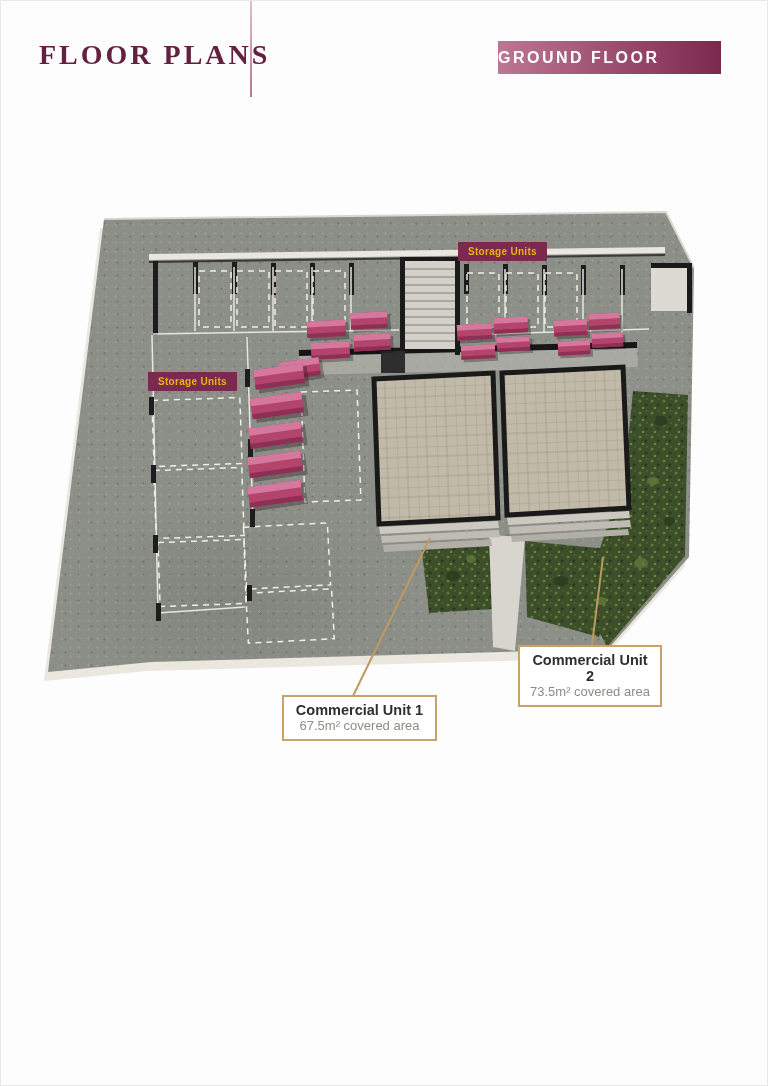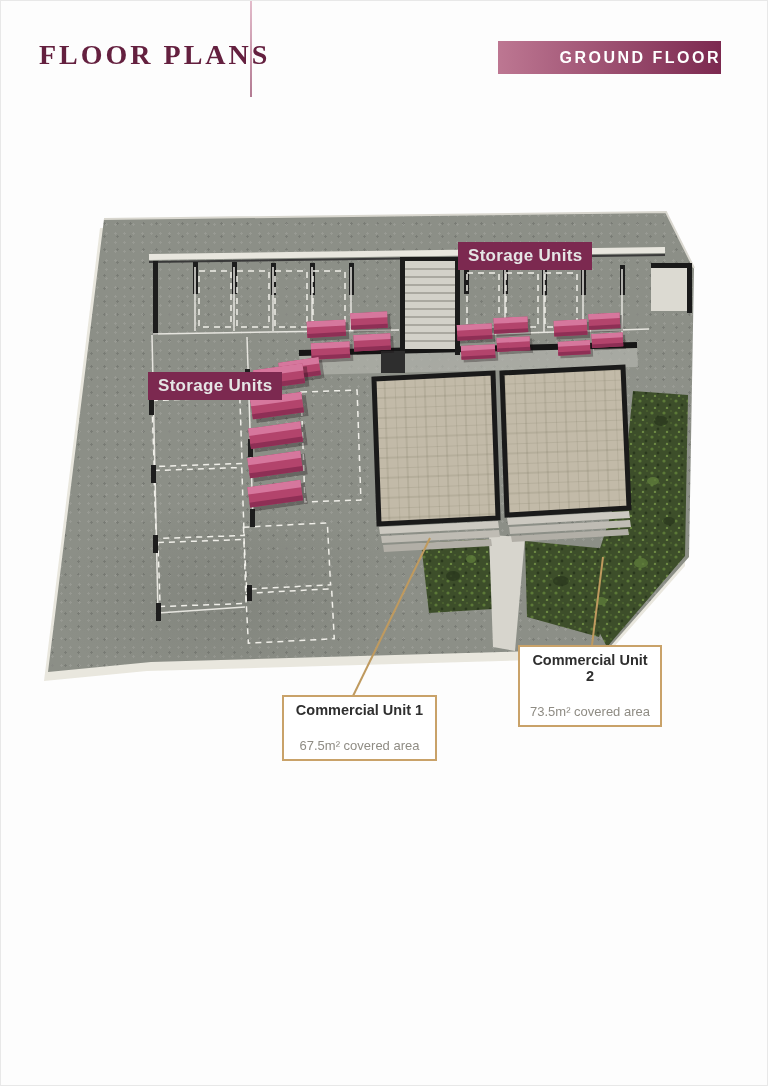--- a/index.html
+++ b/index.html
@@ -18,55 +18,55 @@
     color:var(--brand-maroon,#64203f);
   }
   .vline{
     position:absolute;left:249px;top:0;width:2px;height:96px;
     background:linear-gradient(180deg,#e3bccb,#b follows);
     background:linear-gradient(180deg,#e3bccb,#b27a92);
   }
   .banner{
     position:absolute;right:46px;top:40px;width:223px;height:33px;
     background:linear-gradient(90deg,var(--banner-start,#bd7792),var(--banner-end,#7c2950));
-    display:flex;align-items:center;justify-content:flex-end;
+    display:flex;align-items:center;justify-content:flex-start;
     color:#ffffff;font-weight:bold;font-size:16px;letter-spacing:2.5px;
   }
   
   .skirt,.slab{position:absolute;width:768px;height:1086px;
     clip-path:polygon(103px 218px,665px 211px,693px 267px,688px 556px,607px 648px,150px 661px,47px 671px);}
   .skirt{left:-4px;top:9px;background:#e9e7de;}
   .slab{left:0;top:0;
     background-color:var(--slab-gray,#8c8f87);
     background-image:
       radial-gradient(260px 140px at 30% 55%, rgba(56,58,54,0.12), transparent 70%),
       radial-gradient(300px 160px at 68% 38%, rgba(255,255,255,0.06), transparent 70%),
       radial-gradient(rgba(255,255,255,0.10) 1px, transparent 1.4px),
       radial-gradient(rgba(38,40,36,0.18) 1px, transparent 1.3px);
     background-size:auto,auto,9px 9px,13px 13px;
     background-position:0 0,0 0,2px 3px,6px 8px;
   }
   .plan-svg{position:absolute;left:0;top:0;}
   
   .badge{
-    position:absolute;background:var(--badge-bg,#7c2950);color:#e5e5e5;
-    font-size:17px;font-weight:bold;letter-spacing:0.3px;
+    position:absolute;background:var(--badge-bg,#7c2950);color:#eab308;
+    font-size:10px;font-weight:bold;letter-spacing:0.3px;
     padding:4px 10px;white-space:nowrap;
   }
   .badge-top{left:457px;top:241px;}
   .badge-left{left:147px;top:371px;}
   .callout{
     position:absolute;background:#ffffff;
     border:2px solid var(--callout-border,#c9a269);
     box-sizing:border-box;text-align:center;padding:5px 8px 6px;
   }
   .callout-1{left:281px;top:694px;width:155px;}
   .callout-2{left:517px;top:644px;width:144px;}
   .callout-title{font-size:14.5px;font-weight:bold;color:var(--callout-title,#2f2f2f);}
-  .callout-area{font-size:13px;color:var(--callout-subtitle,#8f8c84);margin-top:20px;}
+  .callout-area{font-size:13px;color:var(--callout-subtitle,#8f8c84);margin-top:0;}
 </style>
 </head>
 <body>
 
 <div class="page">
 
   <h1 class="title">FLOOR PLANS</h1>
   <div class="vline"></div>
   <div class="banner">
     <span>GROUND FLOOR</span>

